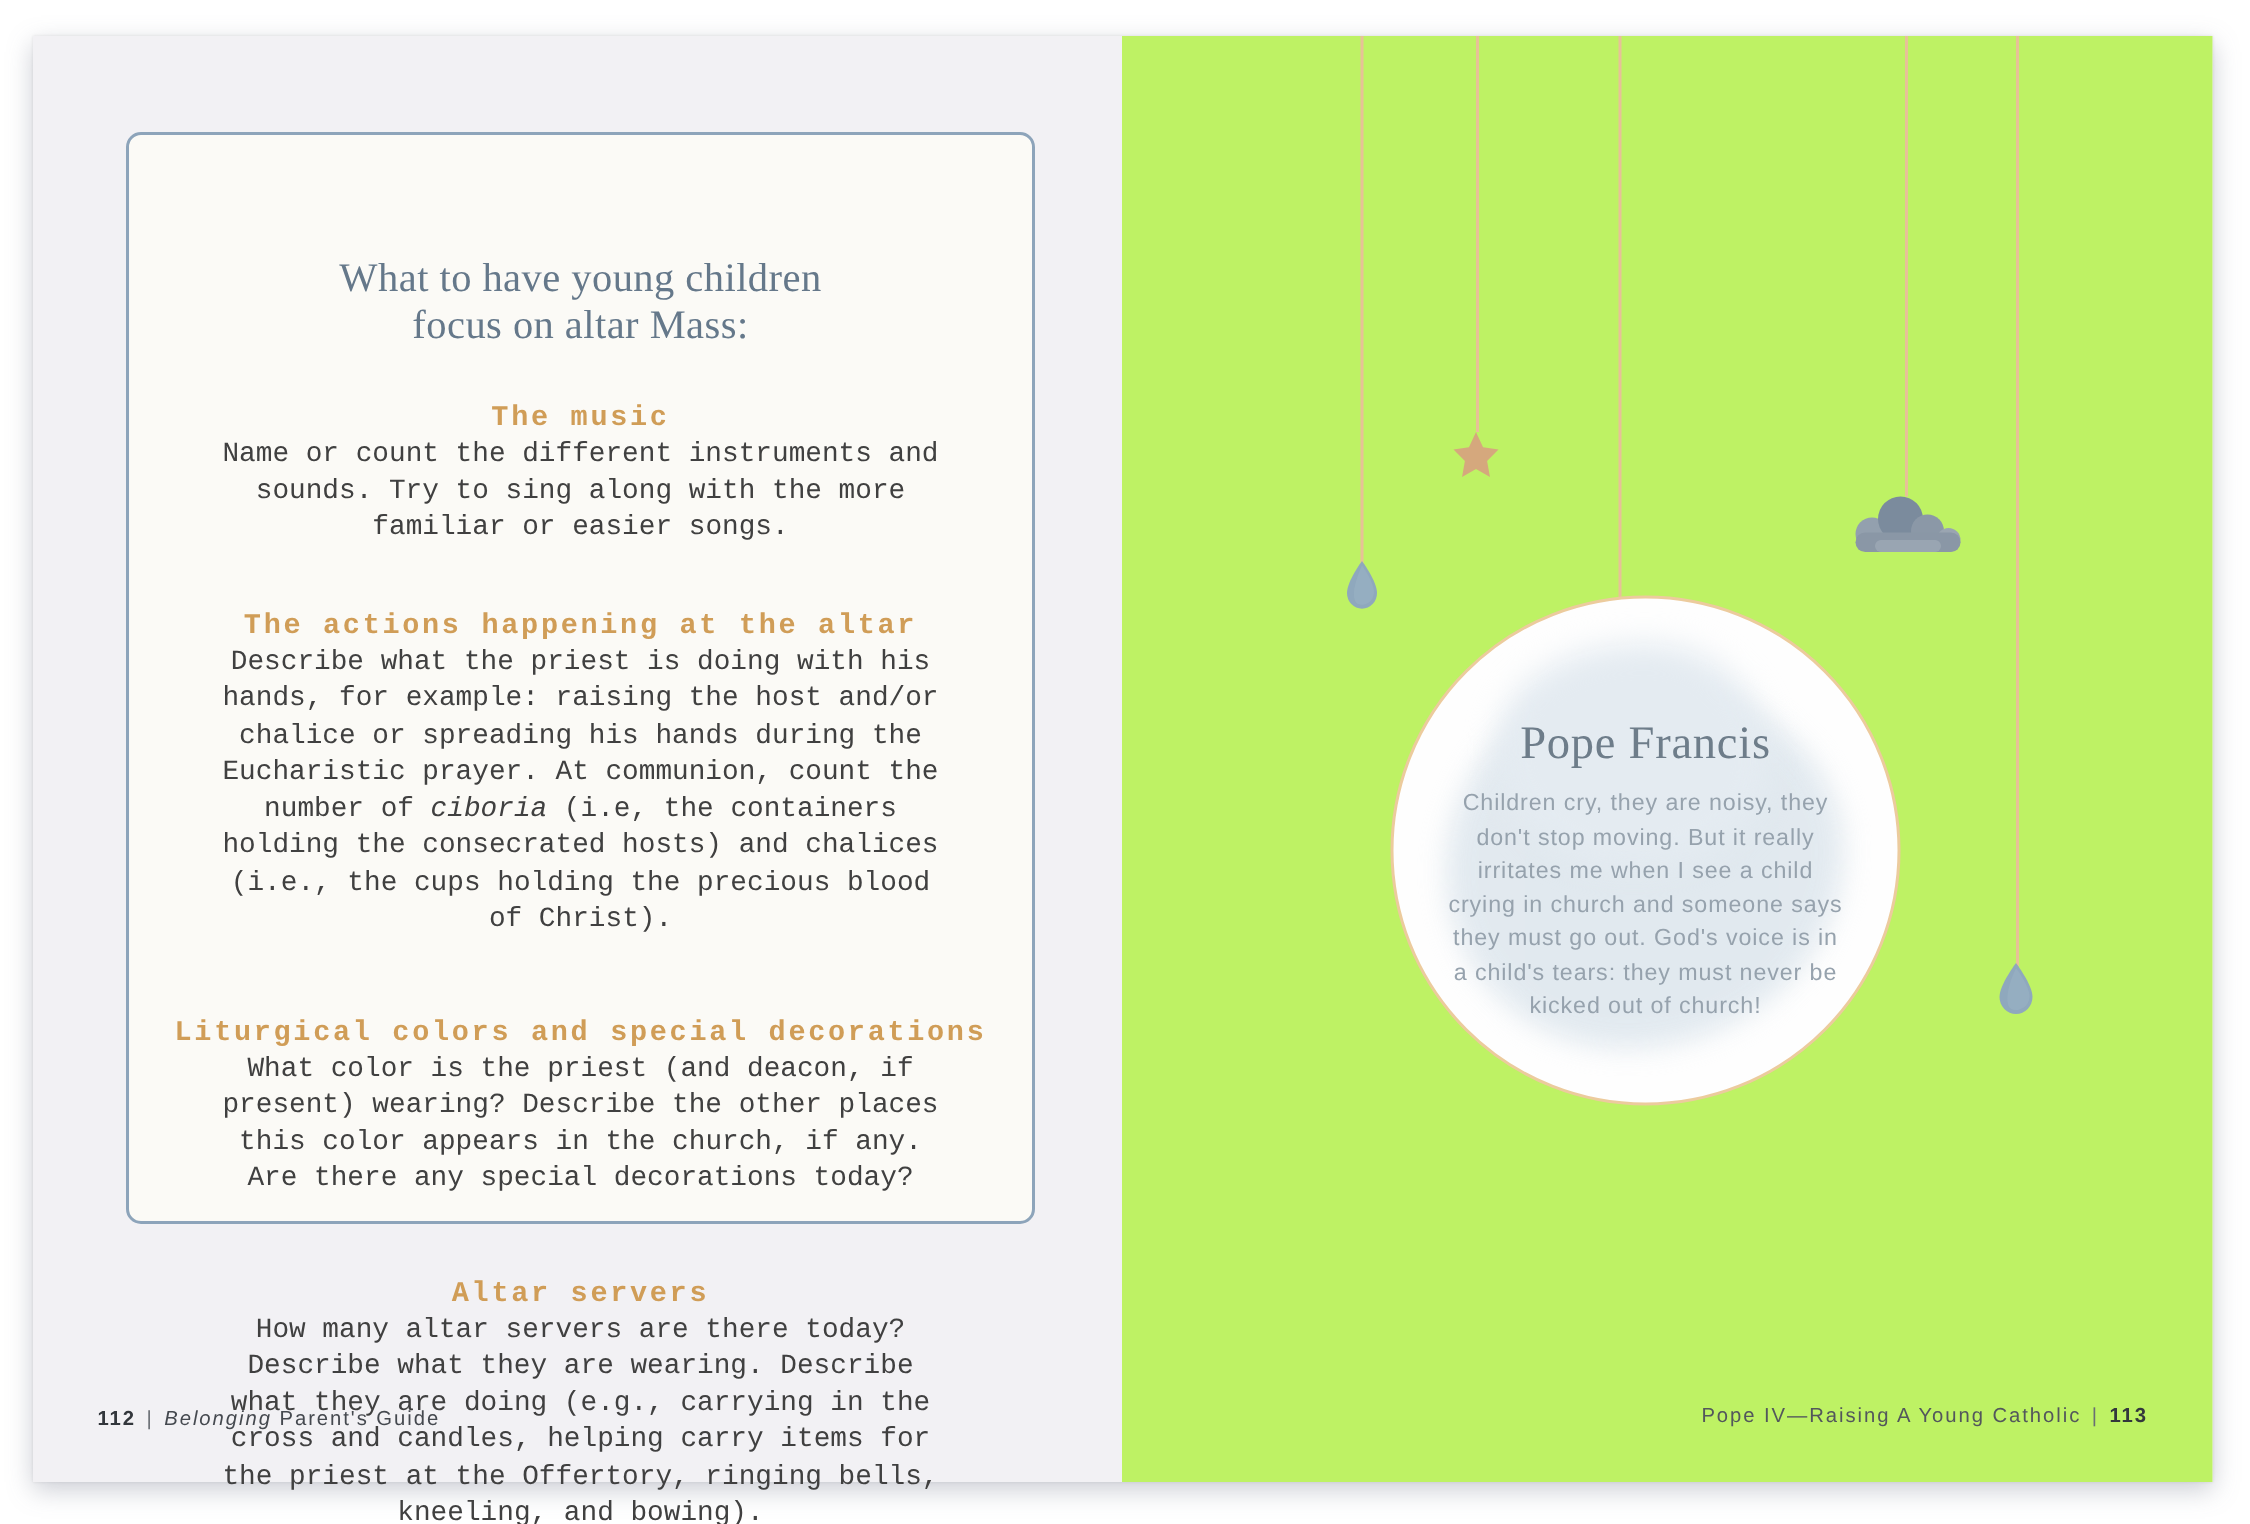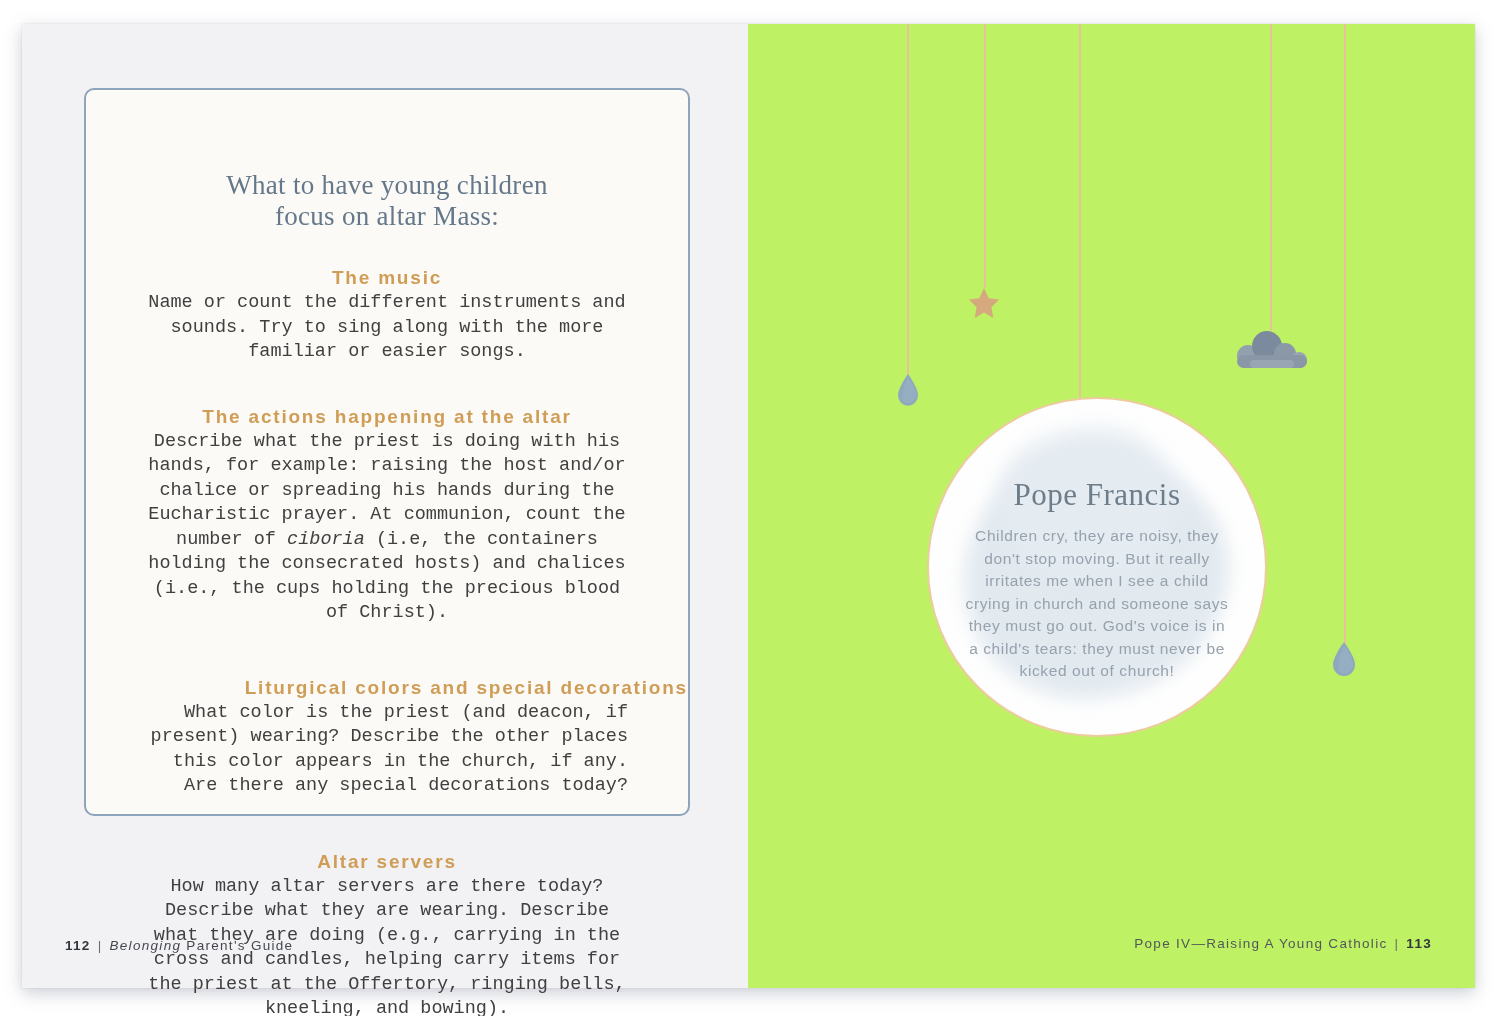--- a/index.html
+++ b/index.html
@@ -36,40 +36,40 @@
   .card-title {
     margin-top: 80px;
     font-family: "Liberation Serif", serif;
     font-size: 27px;
     line-height: 31px;
     color: #65788a;
     letter-spacing: 0.3px;
   }
   .section { margin-left: auto; margin-right: auto; }
   .sec-heading {
-    font-family: Liberation Sans, sans-serif;
+    font-family: Liberation Mono, monospace;
     font-weight: 700;
     font-size: 19px;
     line-height: 26px;
     letter-spacing: 1.8px;
     color: #d09d57;
     margin-top: 18px;
   }
   .sec-body {
     margin: 0 auto;
     width: 482px;
     font-family: Liberation Mono, monospace;
     font-size: 18.5px;
     line-height: 24.5px;
     color: #404040;
   }
   .sec-body em { font-style: italic; }
   .s1 { margin-top: 33px; }
   .s2 { margin-top: 39px; }
-  .s3 { margin-top: 49px; text-align: right; }
+  .s3 { margin-top: 49px; }
   .s4 { margin-top: 50px; }
 
   
   .footer {
     position: absolute;
     font-size: 13.5px;
     letter-spacing: 1.3px;
     color: #45494f;
   }
   .footer-left  { left: 43px;  top: 914px; }

